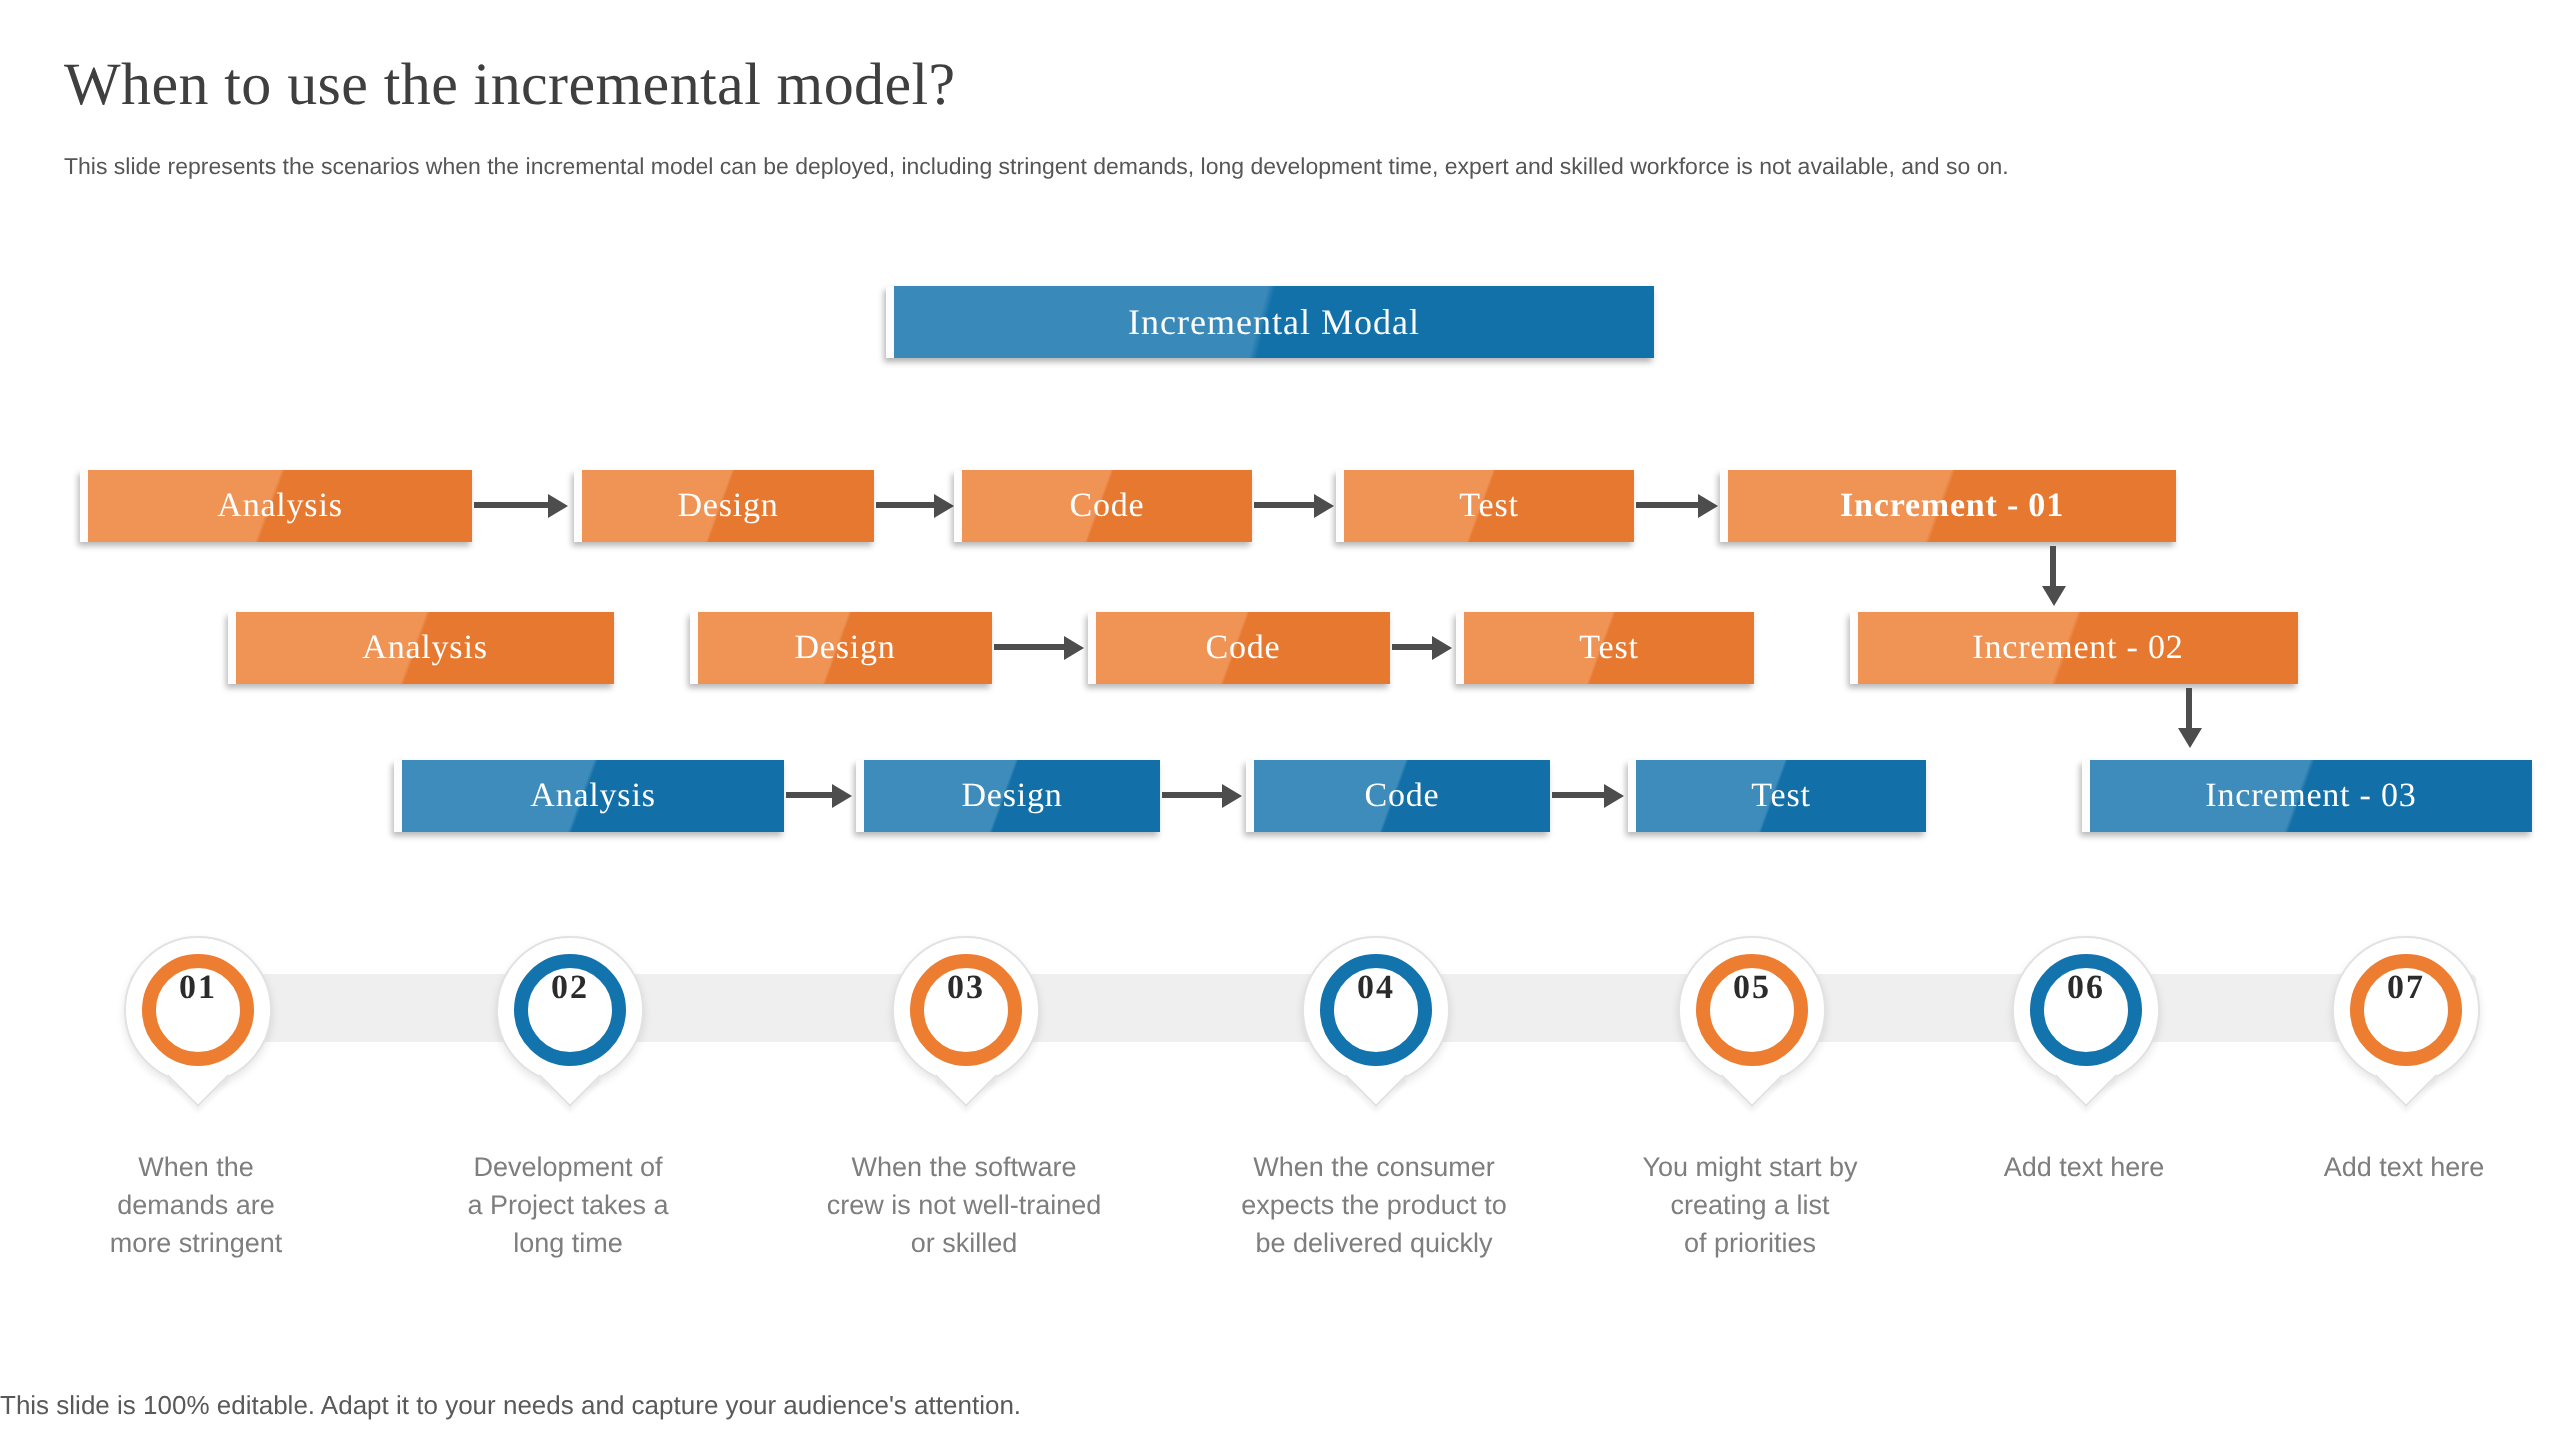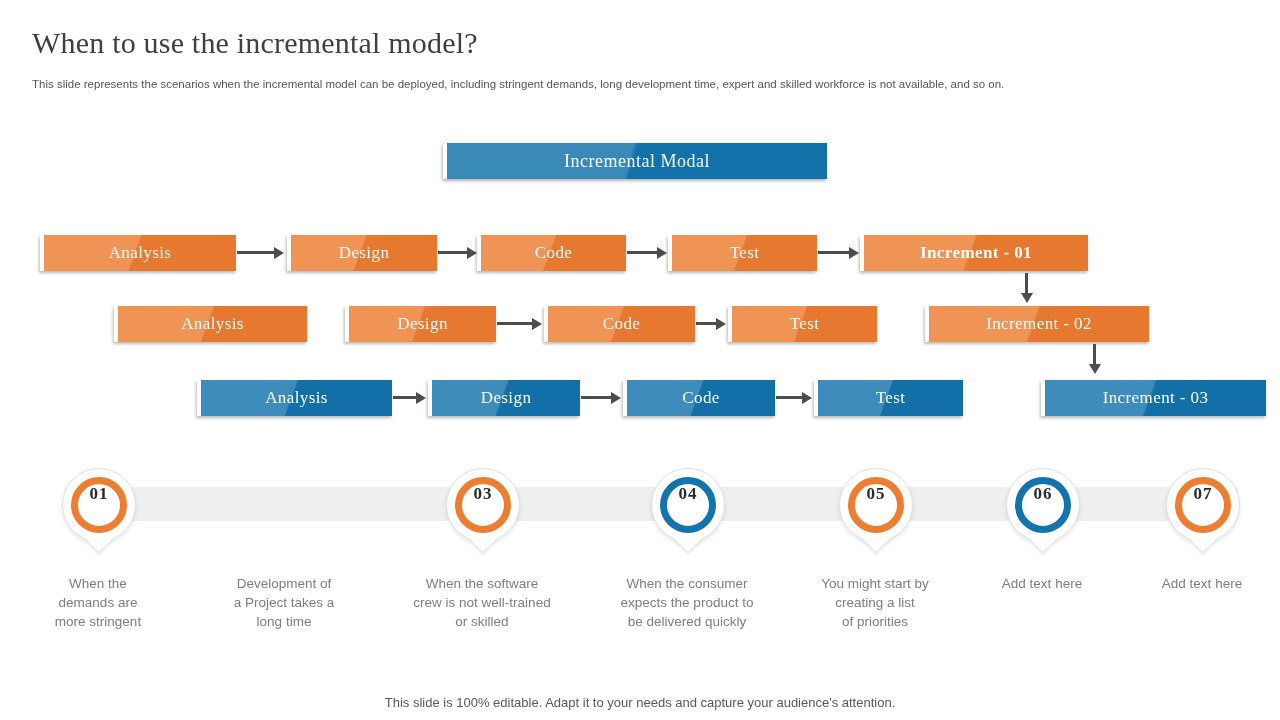--- a/index.html
+++ b/index.html
@@ -47,21 +47,21 @@
        transform:translateX(-50%) rotate(45deg);border-right:1px solid #e2e2e2;
        border-bottom:1px solid #e2e2e2;box-shadow:2px 2px 2px rgba(0,0,0,0.05);z-index:0;}
   .ring{position:absolute;inset:8px;background:#fff;border:7px solid var(--accent);border-radius:50%;
        display:flex;align-items:flex-start;justify-content:center;z-index:1;}
   .pnum{font-family:"Liberation Serif","DejaVu Serif",serif;font-weight:bold;font-size:17px;
        color:#2b2b2b;letter-spacing:1px;}
   .tdesc{position:absolute;top:574px;width:210px;text-align:center;white-space:pre-line;
        font-size:13.5px;line-height:19px;color:#7e7e7e;}
 
   
-  .footer{position:absolute;left:0;top:695px;width:1280px;text-align:center;
+  .footer{position:absolute;left:0;top:695px;width:1280px;
        font-size:13px;color:#595959;}
   .badge{position:absolute;left:1281px;top:686px;width:24px;height:24px;border-radius:50%;
        background:var(--orange);color:#fff;display:flex;align-items:center;justify-content:center;
        font-size:11px;}
 </style>
 </head>
 <body>
 
 <div class="slide">
 
@@ -133,20 +133,25 @@
       <span>Increment - 03</span>
     </div>
 
   <div class="track"></div>
 
   <div class="pin" style="left: 62px; --accent: #ED7D31;">
       <div class="ring">
         <span class="pnum">01</span>
       </div>
     </div>
+  <div class="pin" style="left: 248px; --accent: #1373AC;">
+      <div class="ring">
+        <span class="pnum">02</span>
+      </div>
+    </div>
   <div class="pin" style="left: 446px; --accent: #ED7D31;">
       <div class="ring">
         <span class="pnum">03</span>
       </div>
     </div>
   <div class="pin" style="left: 651px; --accent: #1373AC;">
       <div class="ring">
         <span class="pnum">04</span>
       </div>
     </div>

